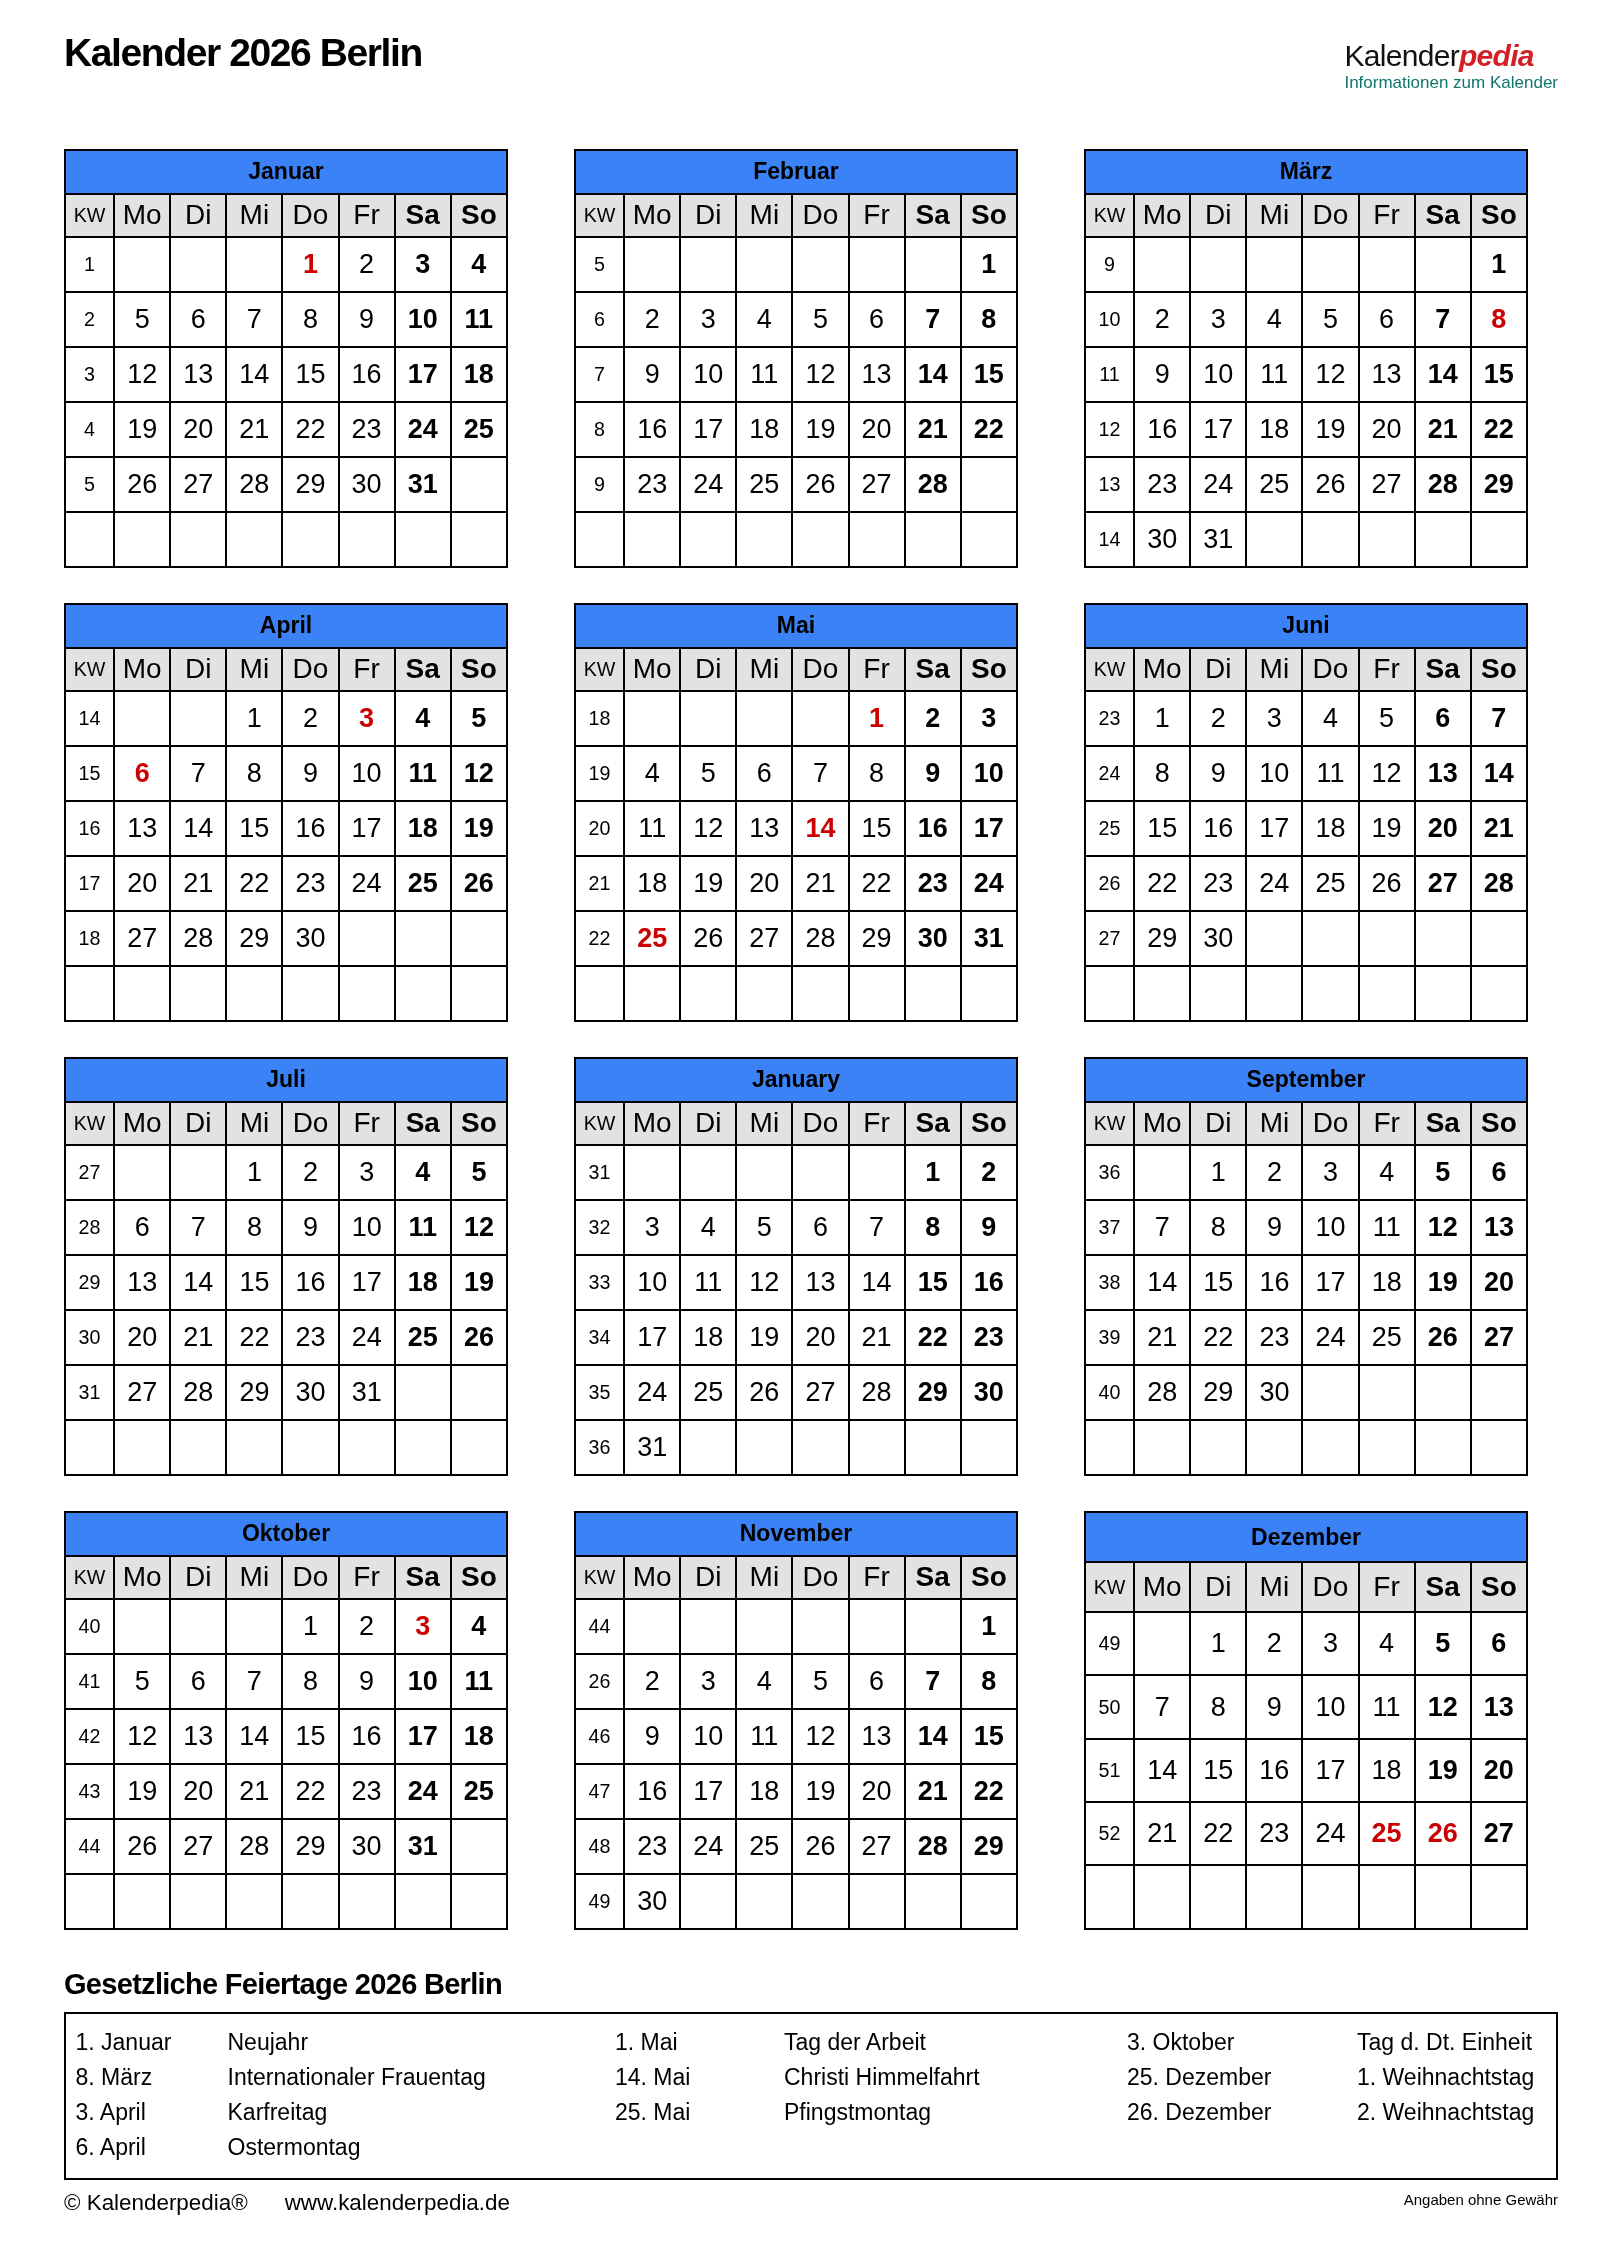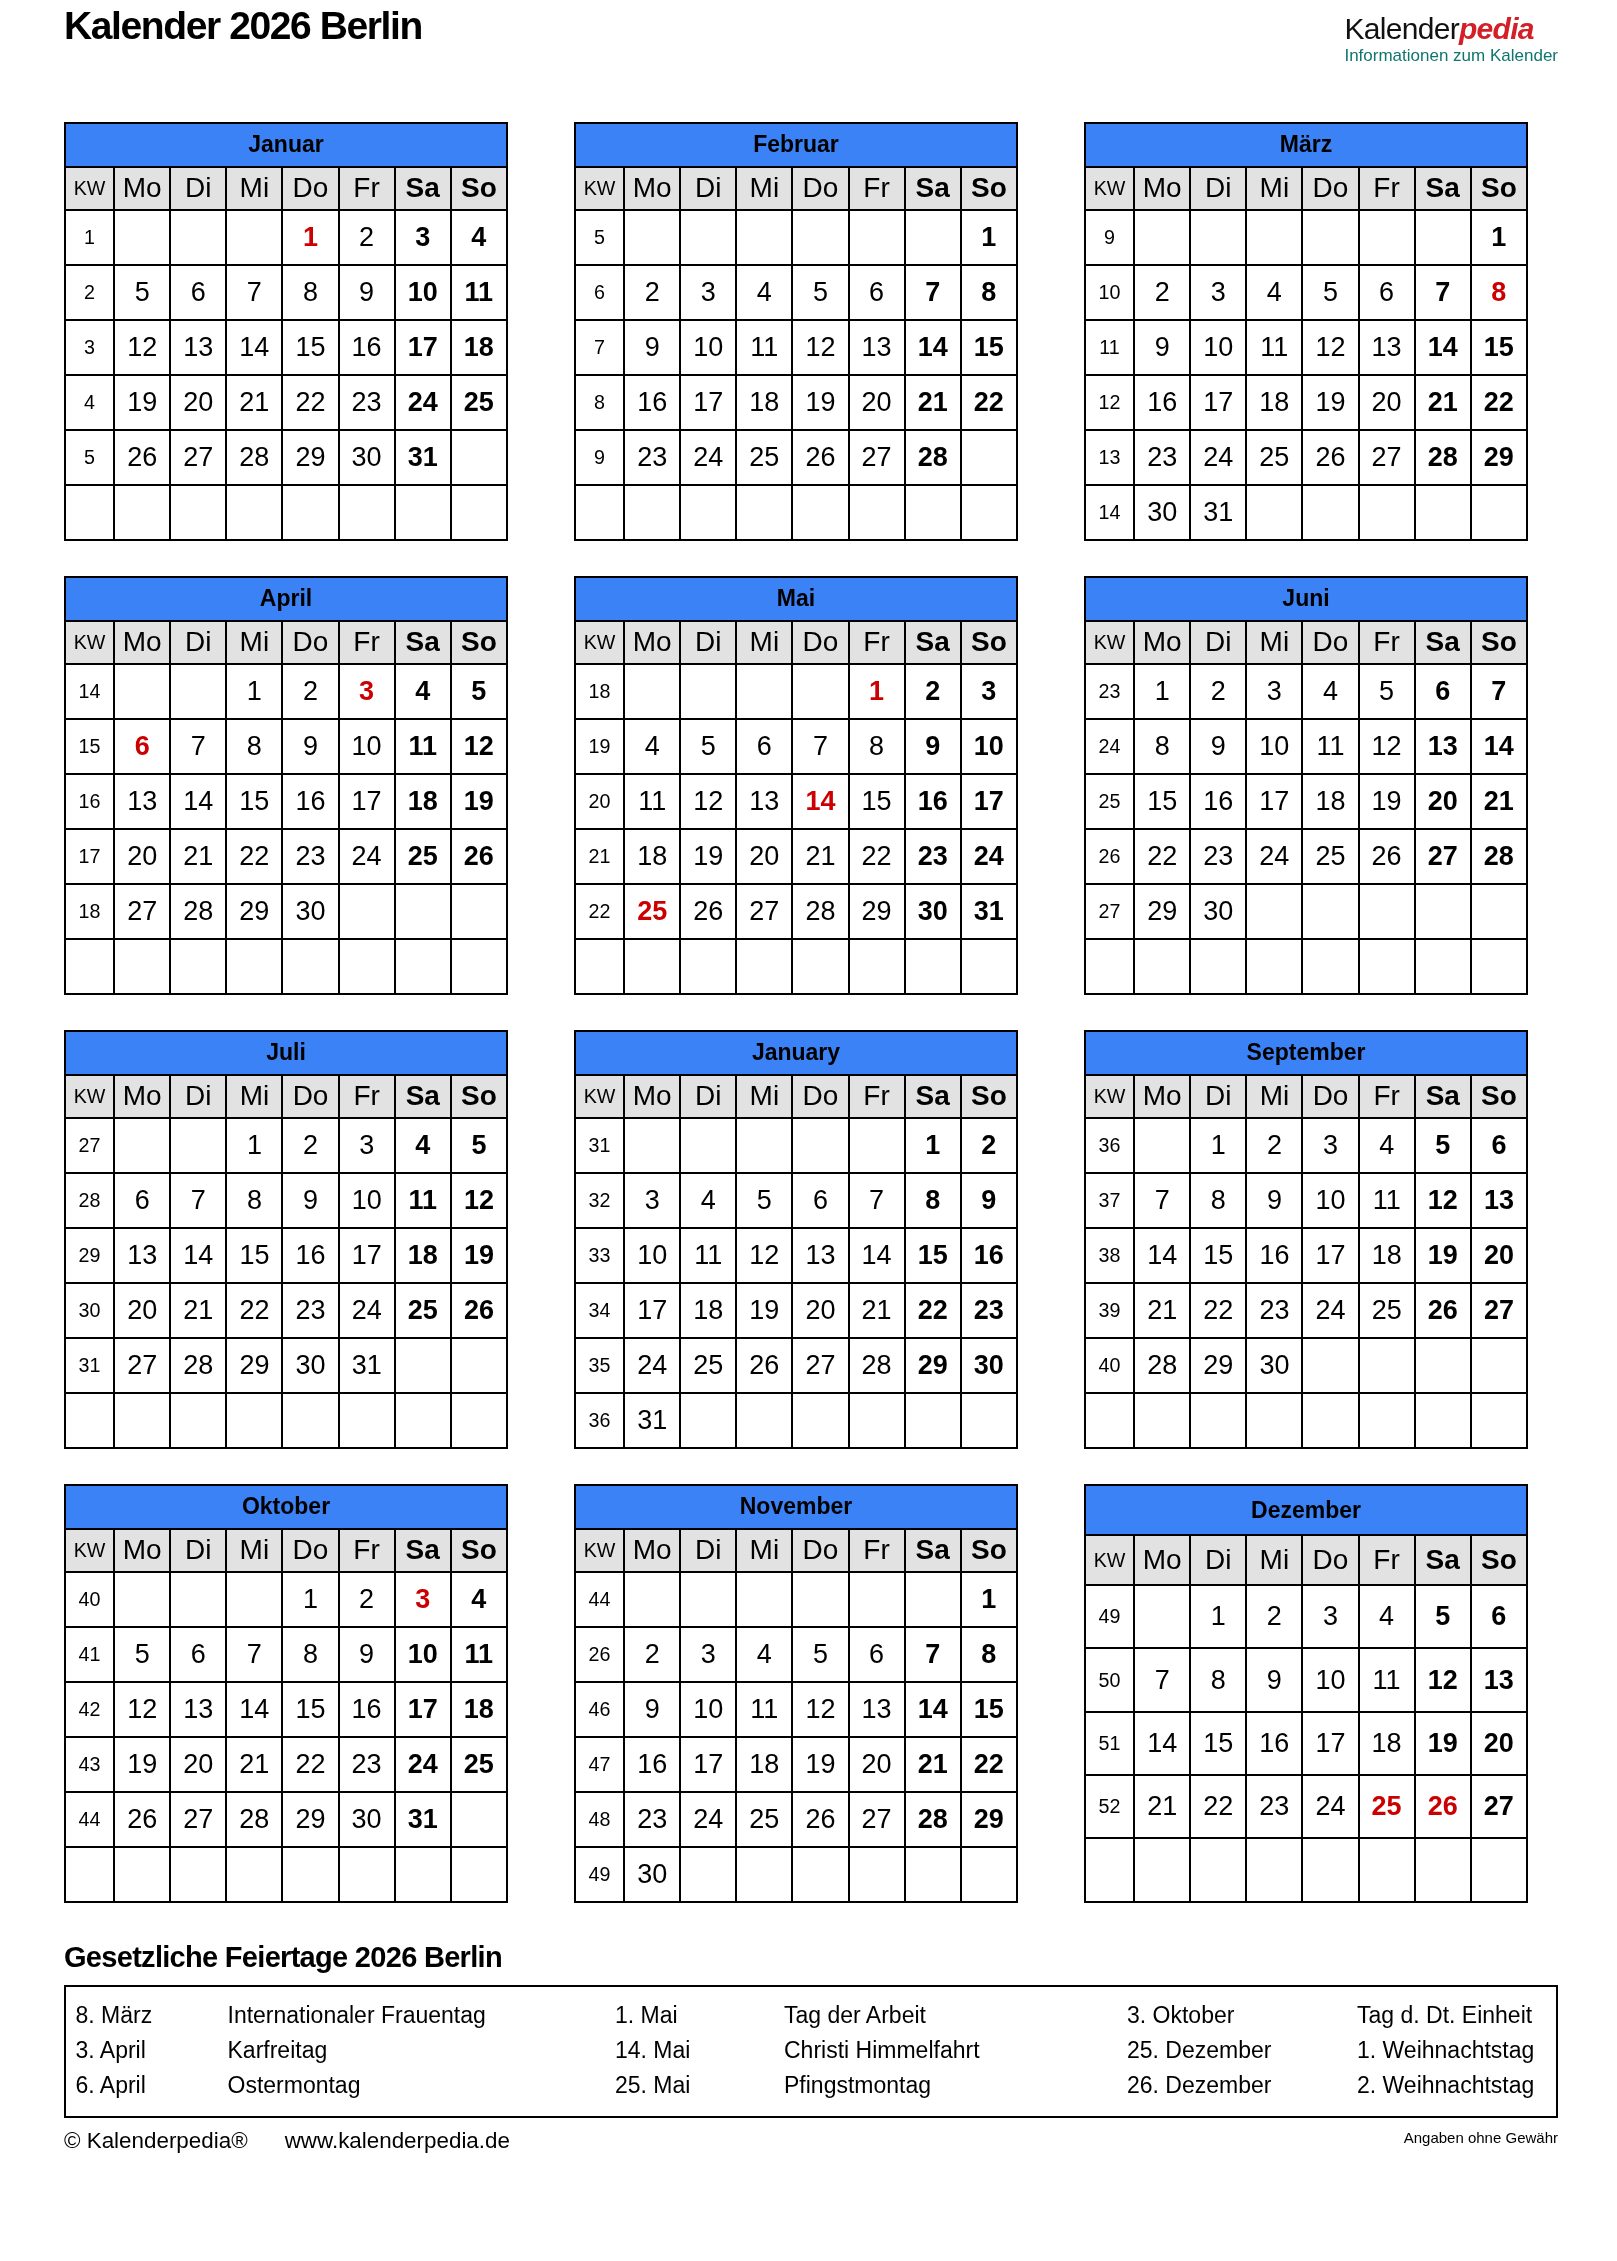--- a/index.html
+++ b/index.html
@@ -1,21 +1,21 @@
 <!DOCTYPE html>
 <html style="font-size:11px"><head>
 <meta charset="utf-8">
 <style>
   html,body{margin:0;padding:0;background:#fff;}
   body{
     width:1617px;height:2261px;
     font-family:"Liberation Sans","DejaVu Sans",sans-serif;
     color:#000;position:relative;overflow:hidden;
   }
-  .page{padding:5px 0 0 64px;width:1494px;}
+  .page{padding:32px 0 0 64px;width:1494px;}
   
   .hdr-row{display:flex;justify-content:space-between;align-items:flex-start;margin-bottom:56px;width:1494px;}
   .main-title{font-size:39px;font-weight:bold;letter-spacing:-1.4px;line-height:1.1;}
   .logo{margin-top:6.8px;}
   .logo-l1{font-size:30px;letter-spacing:-0.7px;}
   .logo-l1 .black{color:#111;}
   .logo-l1 .red{color:#d31f26;font-weight:bold;font-style:italic;}
   .logo-l2{font-size:17px;color:#0f766e;margin-top:0px;}
   
   .months{display:grid;grid-template-columns:repeat(3,444px);column-gap:66px;row-gap:35px;}
@@ -1095,20 +1095,24 @@
             <td class="so"></td>
           </tr>
         </tbody>
       </table>
     </div>
 
   <div class="legend-title">Gesetzliche Feiertage 2026 Berlin</div>
   <div class="legend-box">
       <div class="lcol lcol1">
         <div class="lrow">
+          <span class="ldate1">1. Januar</span>
+          <span>Neujahr</span>
+        </div>
+        <div class="lrow">
           <span class="ldate1">8. März</span>
           <span>Internationaler Frauentag</span>
         </div>
         <div class="lrow">
           <span class="ldate1">3. April</span>
           <span>Karfreitag</span>
         </div>
         <div class="lrow">
           <span class="ldate1">6. April</span>
           <span>Ostermontag</span>

